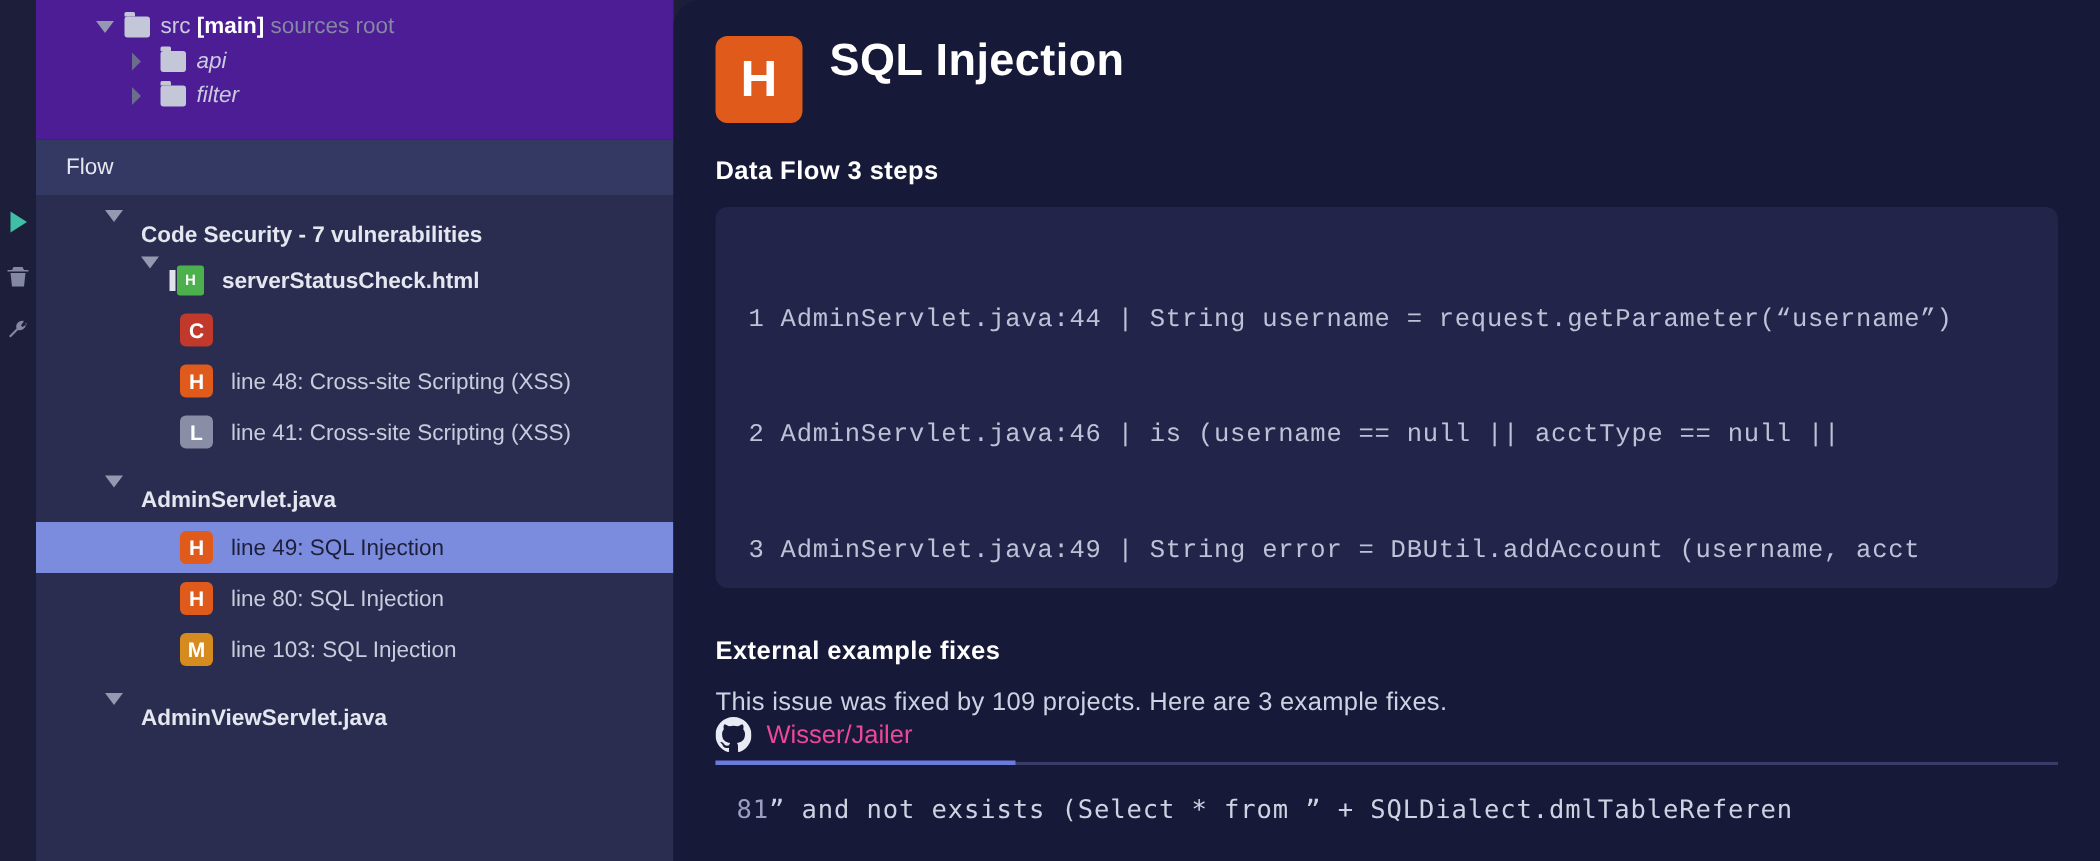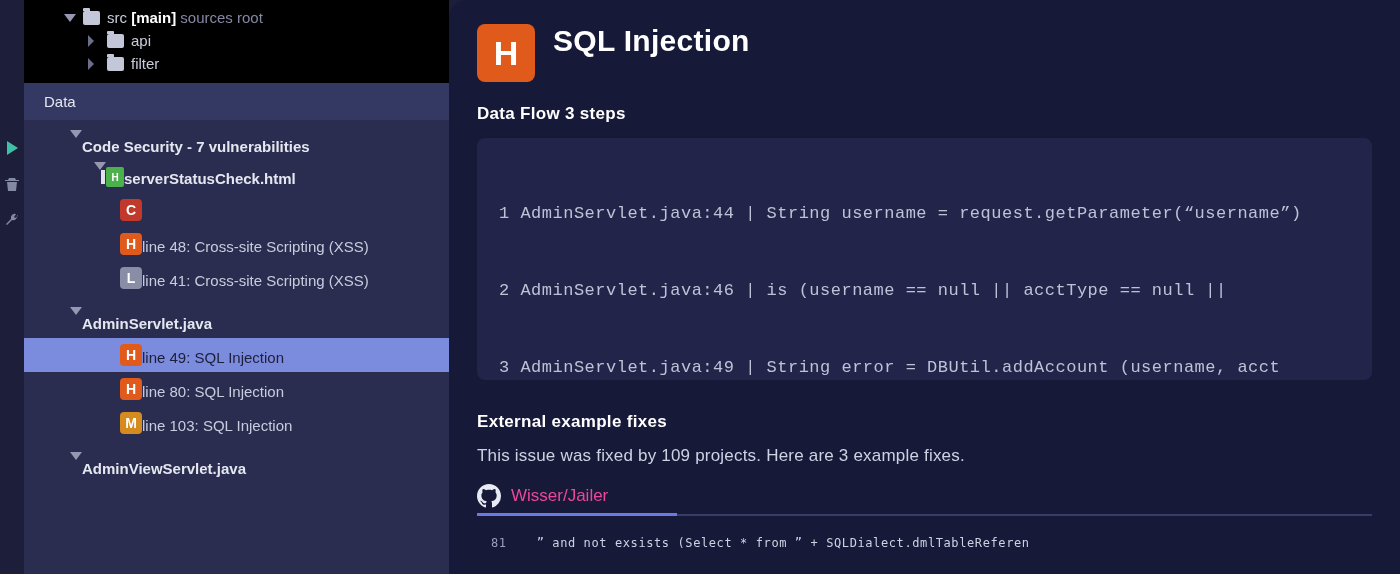--- a/index.html
+++ b/index.html
@@ -30,47 +30,47 @@
   color: #6b6e8a;
 }
 .sidebar {
   width: 425px;
   background: #1d1f3a;
   display: flex;
   flex-direction: column;
   font-size: 15px;
 }
 .tree-top {
-  padding: 6px 20px 8px 40px;
-  background: #000000;
+  padding: 6px 20px 18px 40px;
+  background: #4c1d95;
 }
 .tree-row { display: flex; align-items: center; gap: 7px; padding: 3px 0; }
-.tree-child { padding-left: 24px; }
+.tree-child { padding-left: 24px; font-style: italic; }
 .chevron { width: 12px; display: inline-flex; }
 .folder-icon { width: 17px; height: 14px; background: #c4c7d8; border-radius: 2px; position: relative; }
 .folder-icon::before { content: ''; position: absolute; top: -3px; left: 0; width: 7px; height: 3px; background: #c4c7d8; border-radius: 1px 1px 0 0; }
 .tree-label { color: #c9ccdd; }
 .bold { font-weight: 700; color: #fff; }
 .muted { color: #8588a3; }
 .snyk-header {
   background: #343963;
   padding: 10px 20px;
   color: #e5e7f0;
   font-size: 15px;
 }
 .panel {
   flex: 1;
   background: #2a2d4f;
   padding: 12px 0;
   overflow: hidden;
 }
 .panel-row {
   display: flex;
-  align-items: flex-end;
-  gap: 0;
+  align-items: center;
+  gap: 12px;
   padding: 6px 20px 6px 46px;
   cursor: pointer;
 }
 .panel-row.indent-1 { padding-left: 70px; }
 .panel-row.indent-2 { padding-left: 96px; }
 .panel-row.selected { background: #7b8cde; color: #1d1f3a; }
 .panel-row.selected .issue-label { color: #1d1f3a; }
 .tri-down { width: 0; height: 0; border-left: 6px solid transparent; border-right: 6px solid transparent; border-top: 8px solid #9598b0; }
 .tri-right { width: 0; height: 0; border-top: 6px solid transparent; border-bottom: 6px solid transparent; border-left: 8px solid #9598b0; }
 .section-title { font-weight: 700; color: #e5e7f0; }
@@ -128,34 +128,33 @@
   padding: 18px 22px;
   font-family: Liberation Mono, monospace;
   font-size: 17px;
   letter-spacing: 0.5px;
   color: #bfc2d6;
   white-space: pre;
   overflow: hidden;
   margin-bottom: 32px;
 }
 .flow-line { padding: 10px 0; }
-.ext-desc { color: #cfd2e2; font-size: 17px; margin-bottom: 18px; letter-spacing: 0.2px; }
+.ext-desc { color: #cfd2e2; font-size: 17px; letter-spacing: 0.2px; }
 .fix-tab-row { display: flex; align-items: center; gap: 10px; padding-bottom: 8px; position: relative; }
 .gh-icon { width: 24px; height: 24px; }
 .fix-name { color: #ec4899; font-size: 17px; }
 .tab-underline { position: absolute; left: 0; right: 0; bottom: 0; height: 2px; background: #393c66; }
 .tab-underline-active { position: absolute; left: 0; width: 200px; bottom: 0; height: 3px; background: #6a7be0; }
 .code-preview {
   margin-top: 20px;
   font-family: ui-monospace, 'SF Mono', Menlo, Consolas, monospace;
-  font-size: 12px;
+  font-size: 17px;
   letter-spacing: 0.6px;
   color: #cfd2e2;
   display: flex;
-  gap: 30px;
   padding-left: 14px;
 }
 .ln { color: #9b9ec0; }
 .play-icon {
   position: absolute;
   left: -20px;
   width: 0; height: 0;
   border-top: 7px solid transparent;
   border-bottom: 7px solid transparent;
   border-left: 11px solid #3fbfa5;
@@ -204,21 +203,21 @@
     <div class="tree-row tree-child">
       <span class="chevron">
           <span class="tri-right" style="border-left-color:#6b6e8a;border-left-width:6px"></span>
         </span>
       <span class="folder-icon"></span>
       <span class="tree-label">filter</span>
     </div>
   </div>
 
   <div class="snyk-header" style="position:relative">
-    <span>Data</span>
+    <span>Flow</span>
   </div>
 
   <div class="panel">
 
     <div class="panel-row">
       <span><span class="tri-down"></span></span>
       <span class="section-title">Code Security - 7 vulnerabilities</span>
     </div>
 
     <div class="panel-row indent-1">

